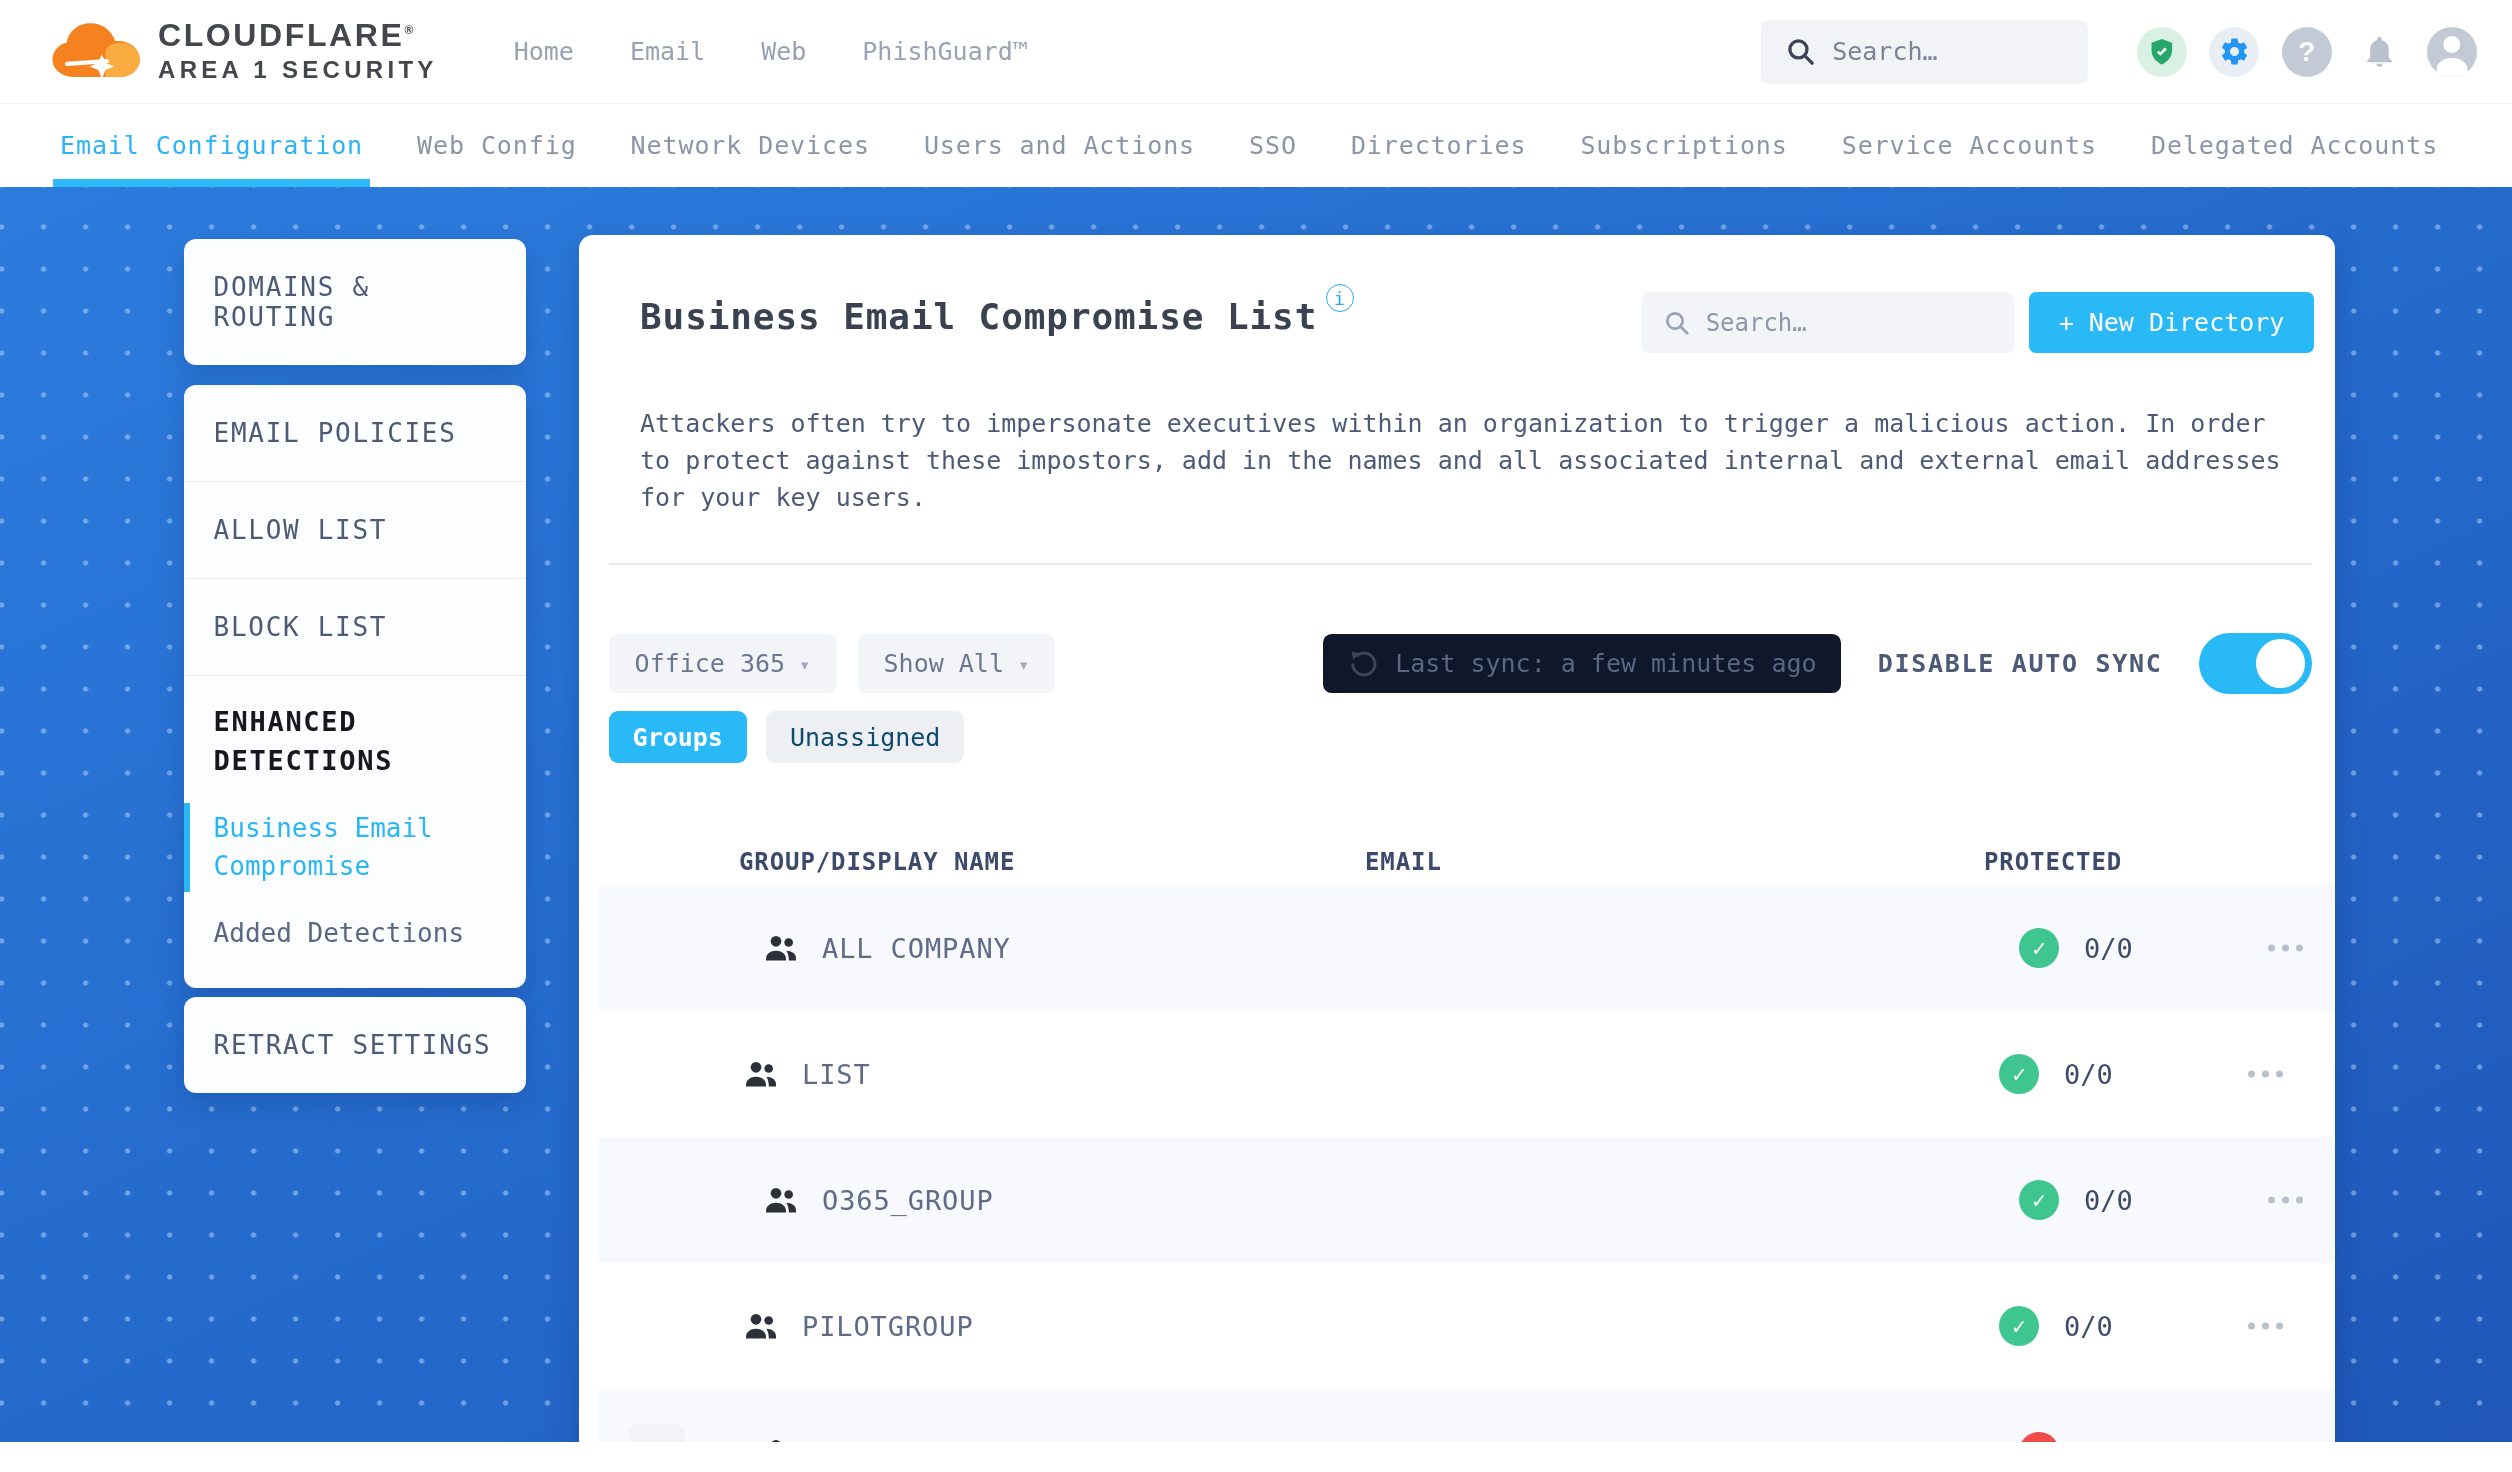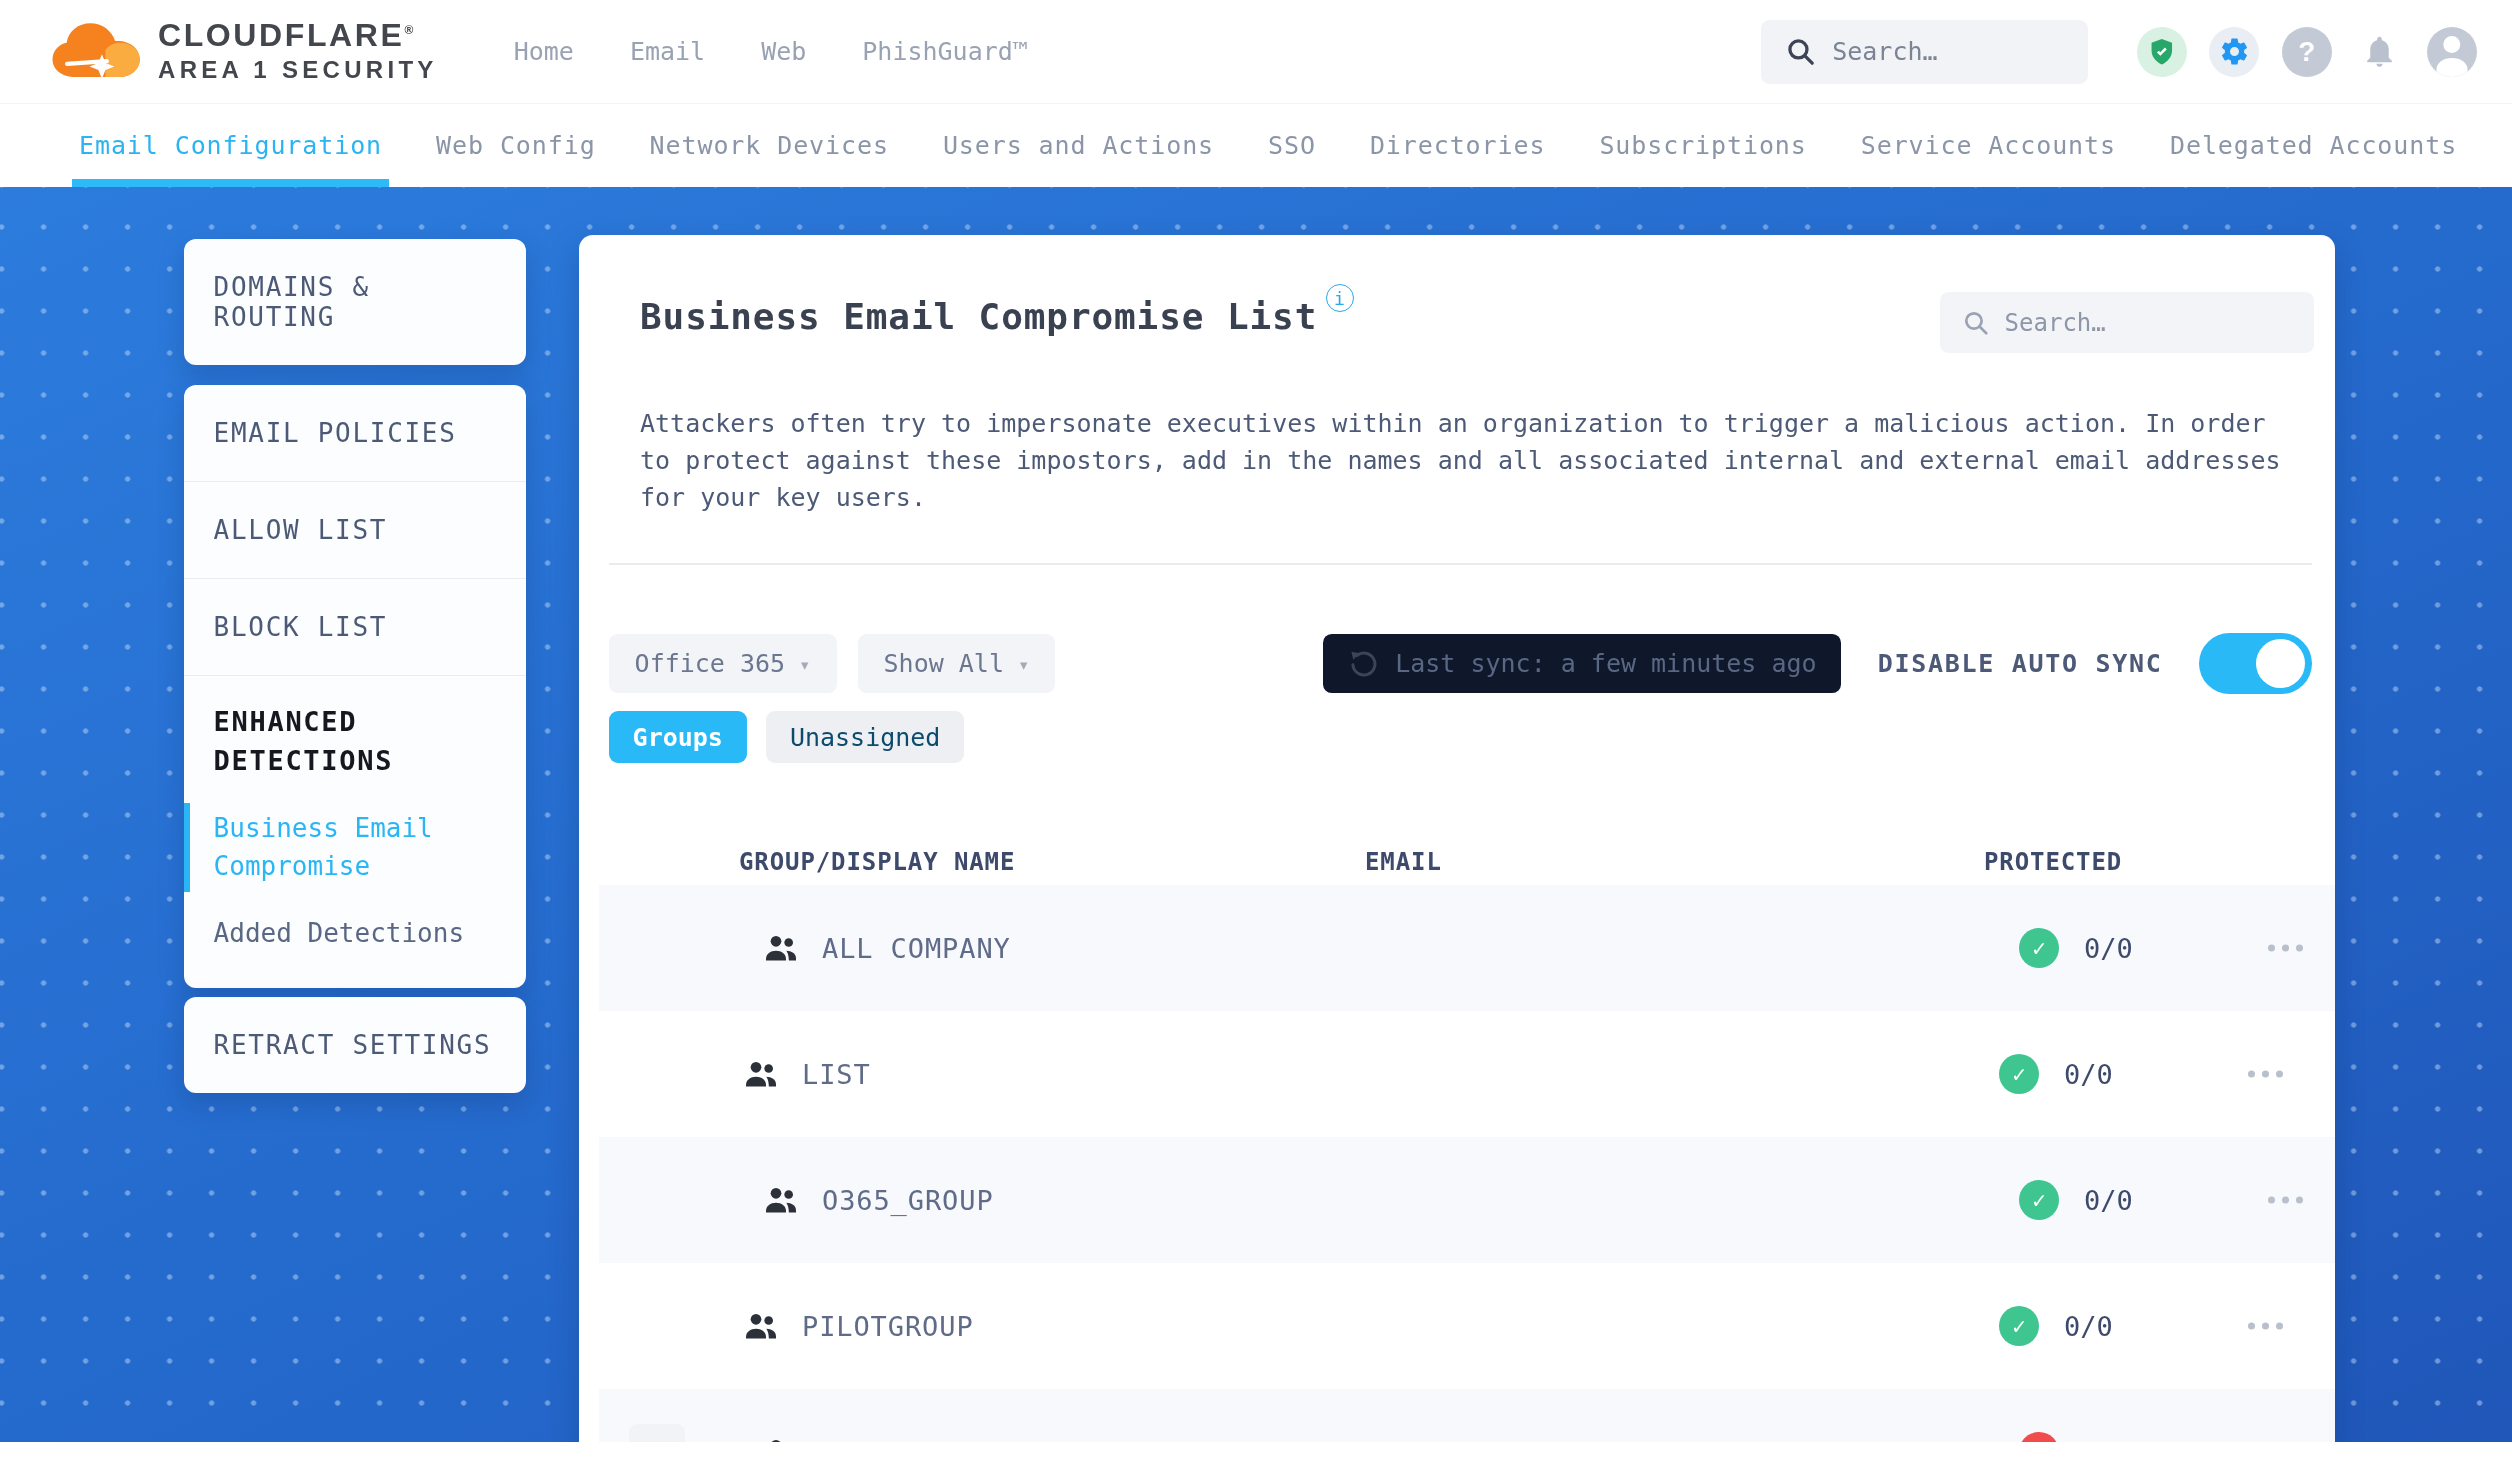--- a/index.html
+++ b/index.html
@@ -24,21 +24,21 @@
   .icon-circle { width:50px; height:50px; border-radius:50%; display:flex; align-items:center; justify-content:center; cursor:pointer; flex:none; }
   .ic-shield { background:#d8f1e3; }
   .ic-gear { background:#e9edf4; }
   .ic-help { background:#c3cad6; color:#fff; font-size:28px; font-weight:bold; font-family:"Liberation Sans",sans-serif; }
   .ic-bell { background:transparent; }
   .ic-user { background:#c3cad6; position:relative; overflow:hidden; }
   .ic-user .head { position:absolute; top:9.6px; left:50%; transform:translateX(-50%); width:17.4px; height:17.4px; border-radius:50%; background:#fff; }
   .ic-user .body { position:absolute; top:31px; left:50%; transform:translateX(-50%); width:31px; height:22.6px; border-radius:50% 50% 0 0; background:#fff; }
 
   
-  .subnav { position:relative; z-index:5; height:84px; background:#fff; display:flex; align-items:stretch; padding-left:79px; gap:54px; border-top:0.9px solid #f2f4f6; }
+  .subnav { position:relative; z-index:5; height:84px; background:#fff; display:flex; align-items:stretch; padding-left:60px; gap:54px; border-top:0.9px solid #f2f4f6; }
   .subtab { display:flex; align-items:center; font-size:25px; color:#8b95a8; letter-spacing:0.9px; position:relative; cursor:pointer; white-space:nowrap; }
   .subtab.active { color:#2bb3f3; }
   .subtab.active::after { content:""; position:absolute; left:-7px; right:-7px; bottom:0; height:7.8px; background:#2eb9f8; }
 
   
   .content { position:absolute; top:187px; left:0; right:0; bottom:0;
     background-image:
       radial-gradient(circle, rgba(186,216,248,.5) 2.3px, rgba(186,216,248,0) 3px),
       linear-gradient(155deg, #2c7cdd 0%, #2468cb 55%, #2057b9 100%);
     background-size:42px 42px, 100% 100%;
@@ -211,20 +211,21 @@
       <h1 class="mc-title"><span>Business Email Compromise List</span><span class="info-badge">i</span></h1>
 
       <div class="mc-tools">
         <div class="mc-search">
           <svg viewBox="0 0 24 24" fill="none" stroke="#9aa3b4" stroke-width="2.2">
               <circle cx="10.5" cy="10.5" r="6.2"></circle>
               <line x1="15.2" y1="15.2" x2="20.5" y2="20.5" stroke-linecap="round"></line>
             </svg>
           <input type="text" placeholder="Search…" style="">
         </div>
+        <button class="new-dir-btn">+ New Directory</button>
       </div>
 
       <p class="mc-desc">Attackers often try to impersonate executives within an organization to trigger a malicious action. In order to protect against these impostors, add in the names and all associated internal and external email addresses for your key users.</p>
       <div class="mc-divider"></div>
 
       <div class="filter-row">
         <div class="pill">
           <span>Office 365</span>
           <span class="caret">▾</span>
         </div>

